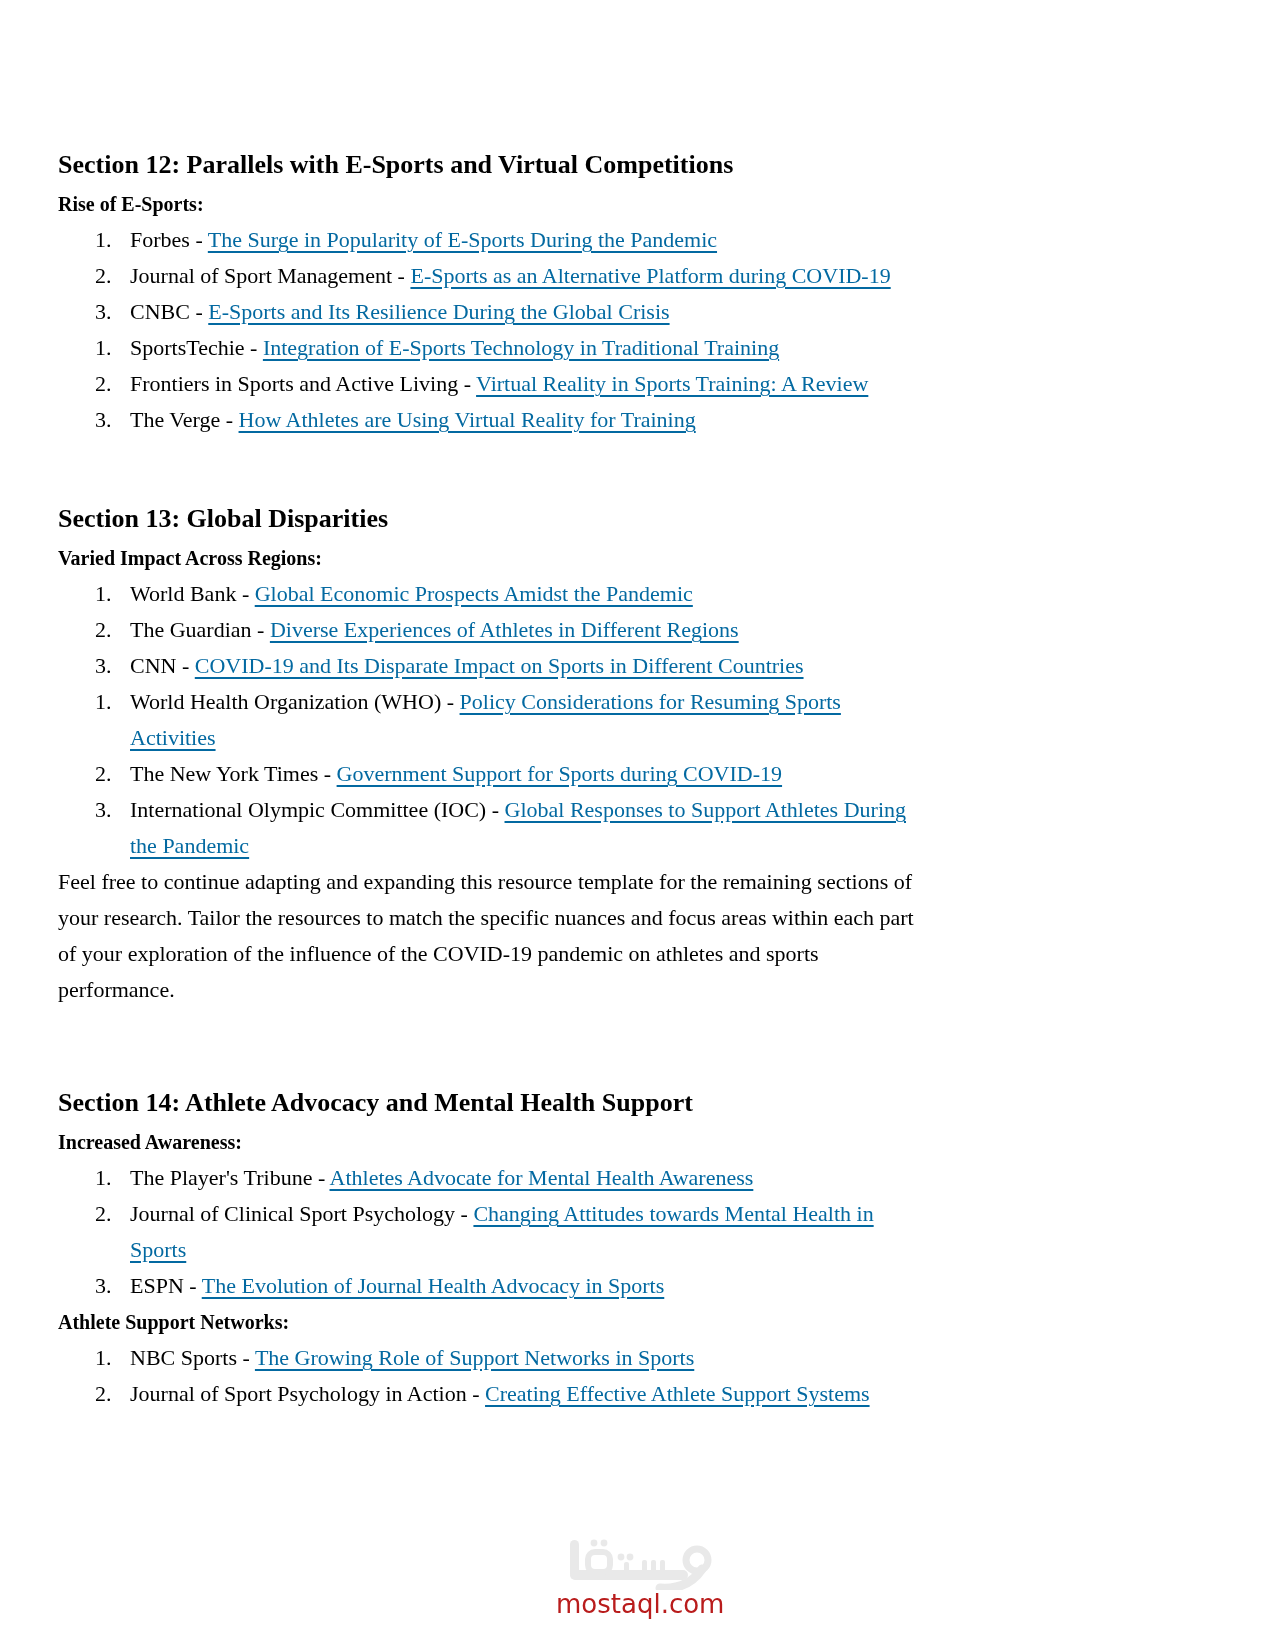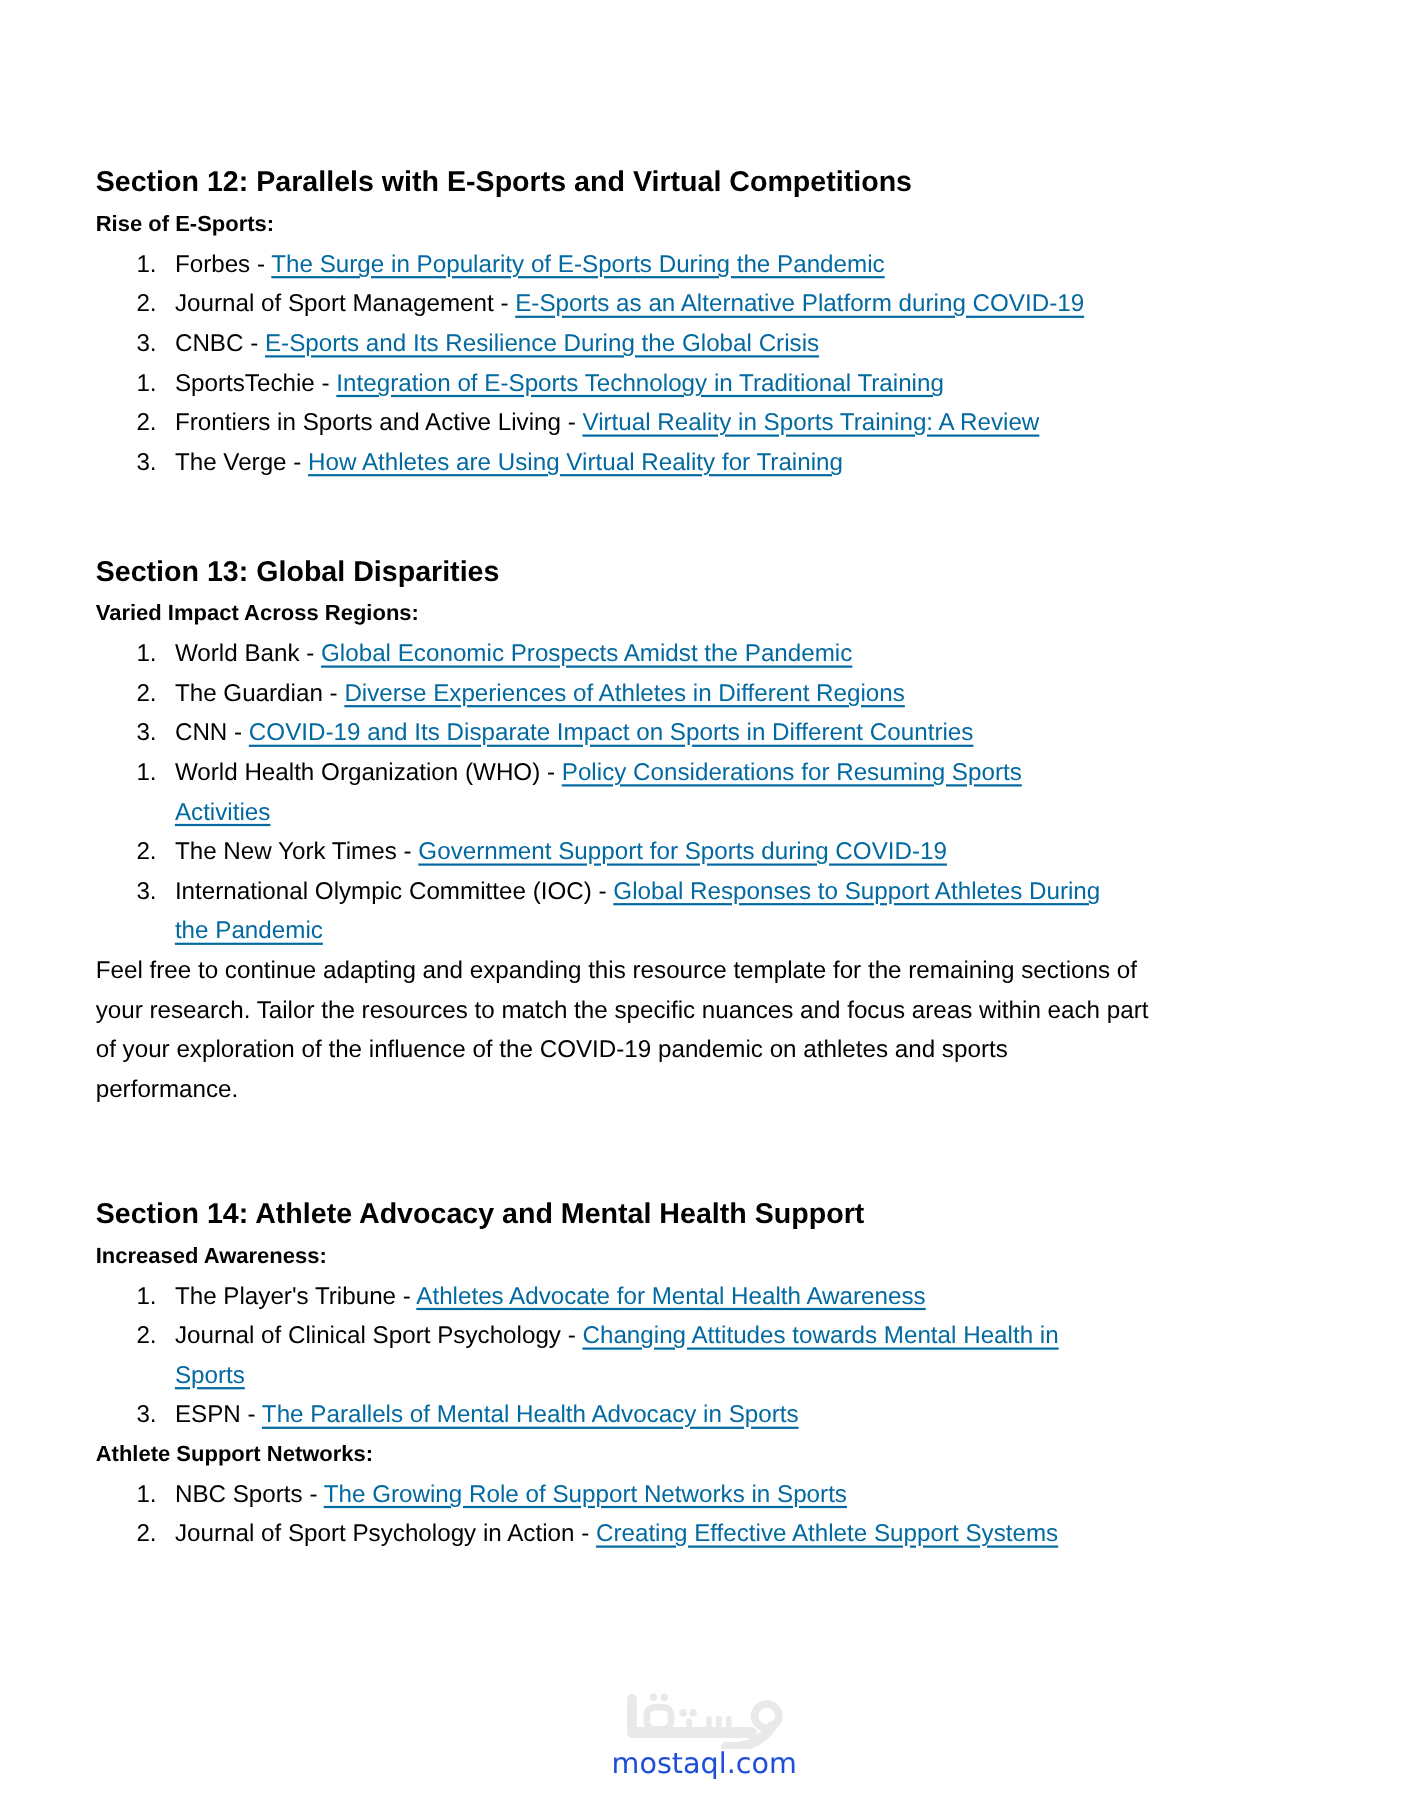--- a/index.html
+++ b/index.html
@@ -6,23 +6,23 @@
   body {
     width: 1275px;
     height: 1650px;
     background: #ffffff;
     position: relative;
     overflow: hidden;
   }
   .page {
     position: absolute;
     inset: 0;
-    padding: 148px 143px 0 87px;
+    padding: 148px 143px 0 58px;
     box-sizing: border-box;
-    font-family: Liberation Sans, sans-serif;
+    font-family: Liberation Serif, serif;
     font-size: 22px;
     line-height: 36px;
     color: #000000;
   }
   .sec-h1 {
     font-size: 26px;
     line-height: 34px;
     font-weight: bold;
     margin: 0 0 4px 0;
   }
@@ -51,21 +51,21 @@
     top: 1538px;
     width: 168px;
     text-align: center;
     user-select: none;
   }
   .wm-logo { display: block; margin: 0 auto; }
   .wm-domain {
     font-family: "DejaVu Sans", sans-serif;
     font-size: 26px;
     line-height: 24px;
-    color: #1d4ed8;
+    color: #b91c1c;
     letter-spacing: 0px;
     margin-top: 2px;
   }
 </style>
 </head>
 <body>
 
 <div class="page">
   <div>
       <div class="sec-h1">Section 12: Parallels with E-Sports and Virtual Competitions</div>
@@ -99,21 +99,21 @@
 your research. Tailor the resources to match the specific nuances and focus areas within each part
 of your exploration of the influence of the COVID-19 pandemic on athletes and sports
 performance.</p>
       <div class="gap" style="height: 78px;"></div>
       <div class="sec-h1">Section 14: Athlete Advocacy and Mental Health Support</div>
       <div class="sec-h2">Increased Awareness:</div>
       <div class="rlist">
         <div class="rli"><span class="rnum">1.</span><span>The Player's Tribune - </span><a class="rlink">Athletes Advocate for Mental Health Awareness</a></div>
         <div class="rli"><span class="rnum">2.</span><span>Journal of Clinical Sport Psychology - </span><a class="rlink">Changing Attitudes towards Mental Health in
 Sports</a></div>
-        <div class="rli"><span class="rnum">3.</span><span>ESPN - </span><a class="rlink">The Parallels of Mental Health Advocacy in Sports</a></div>
+        <div class="rli"><span class="rnum">3.</span><span>ESPN - </span><a class="rlink">The Evolution of Journal Health Advocacy in Sports</a></div>
       </div>
       <div class="sec-h2">Athlete Support Networks:</div>
       <div class="rlist">
         <div class="rli"><span class="rnum">1.</span><span>NBC Sports - </span><a class="rlink">The Growing Role of Support Networks in Sports</a></div>
         <div class="rli"><span class="rnum">2.</span><span>Journal of Sport Psychology in Action - </span><a class="rlink">Creating Effective Athlete Support Systems</a></div>
       </div>
     </div>
 </div>
 
 <div class="watermark">

